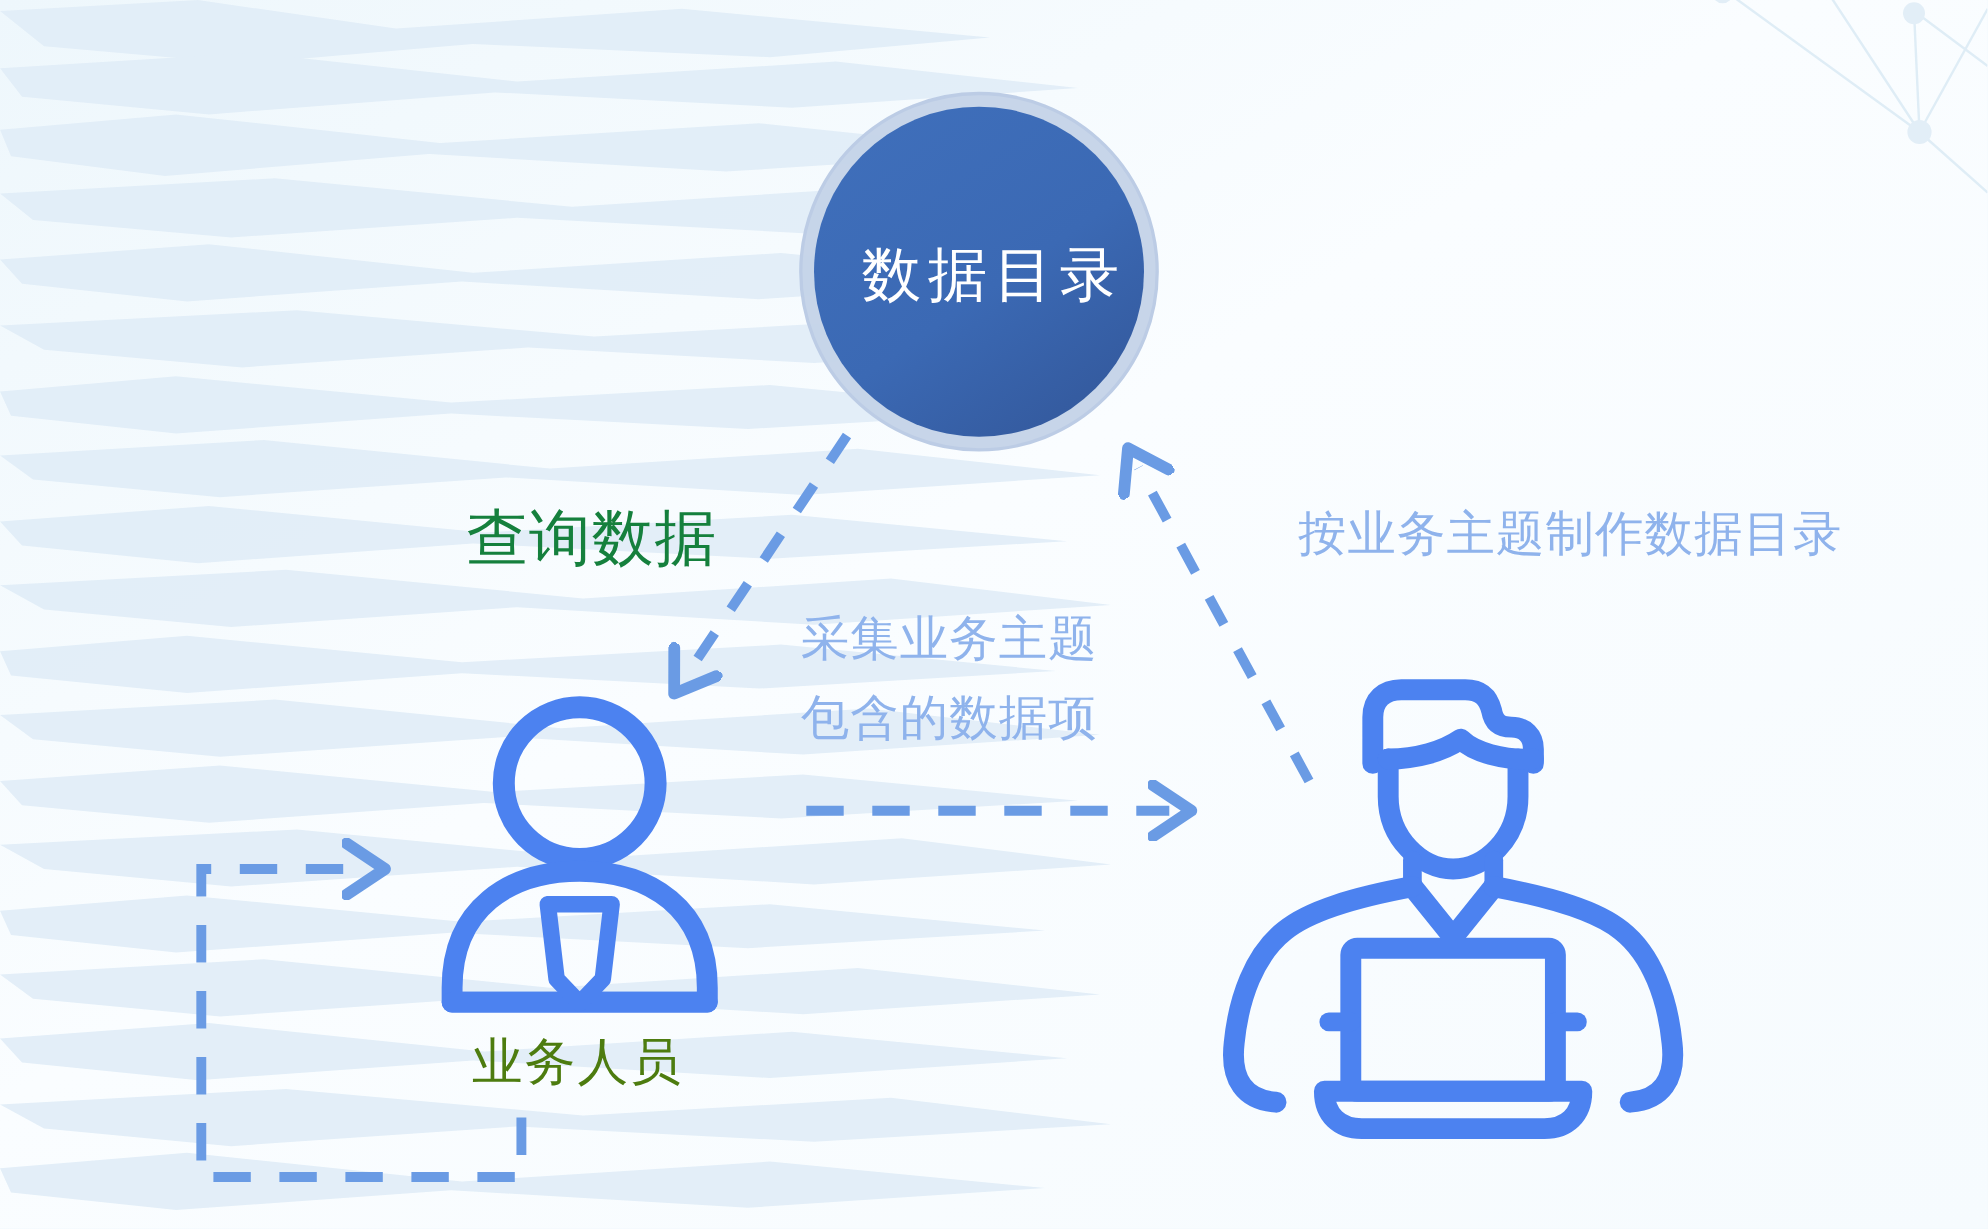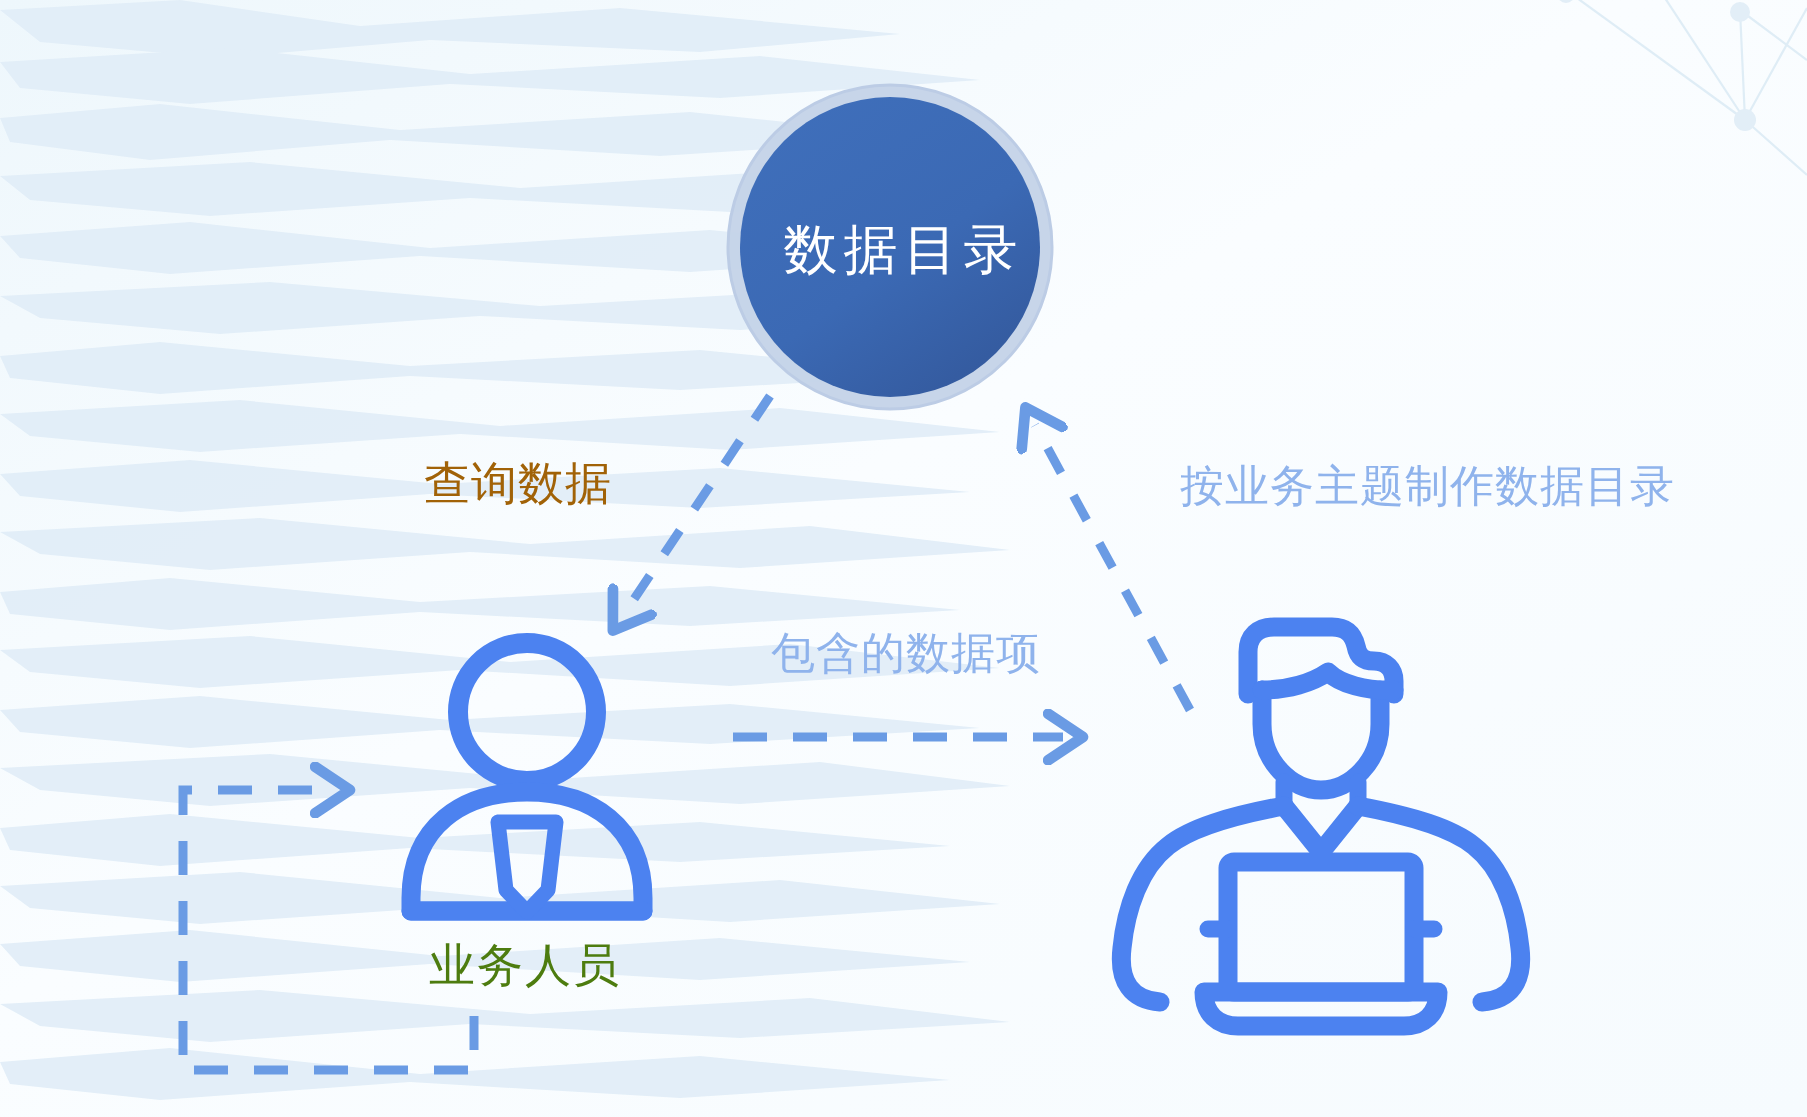--- a/index.html
+++ b/index.html
@@ -5,21 +5,21 @@
   html,body{margin:0;padding:0;}
   body{
     width:1807px;height:1117px;overflow:hidden;
     font-family:"Liberation Sans","DejaVu Sans",sans-serif;
     background:#f2f8fc;
   }
   #stage{position:relative;width:1807px;height:1117px;overflow:hidden;background:#f4fafd;}
   .layer{position:absolute;inset:0;}
   #bg-svg,#net-svg,#diagram-svg{position:absolute;left:0;top:0;width:1807px;height:1117px;}
   .lbl{position:absolute;white-space:pre;line-height:1.18;}
-  .lbl-blue{color:#a16207;font-size:46px;letter-spacing:1px;}
+  .lbl-blue{color:#15803d;font-size:56px;letter-spacing:1px;}
   .lbl-blue2{color:#8fb3ec;font-size:44px;letter-spacing:1px;}
   .lbl-dark{color:#4d7c0f;font-size:46px;letter-spacing:2px;}
   .center-text{
     position:absolute;color:#ffffff;font-size:54px;letter-spacing:6px;
     left:0;top:0;width:1807px;text-align:center;pointer-events:none;
   }
 </style>
 </head>
 <body>
 
@@ -148,21 +148,22 @@
   </svg>
 
   <div class="layer">
 
     <div class="center-text" style="top:214px;">数据目录</div>
 
     <div class="lbl lbl-blue" style="left:424px;top:456px;">查询数据</div>
 
     <div class="lbl lbl-blue2" style="left:1180px;top:460px;">按业务主题制作数据目录</div>
 
+    <div class="lbl lbl-blue2" style="left:728px;top:555px;">采集业务主题</div>
 
-    <div class="lbl lbl-blue2" style="left:771px;top:627px;">包含的数据项</div>
+    <div class="lbl lbl-blue2" style="left:728px;top:627px;">包含的数据项</div>
 
 
     <div class="lbl lbl-dark" style="left:429px;top:938px;">业务人员</div>
 
 
   </div>
 </div>
 
 </body></html>

